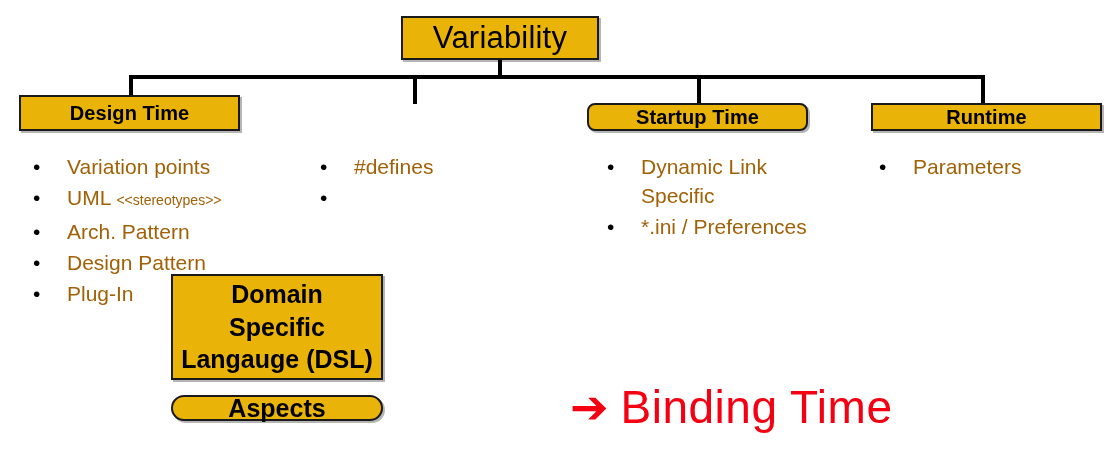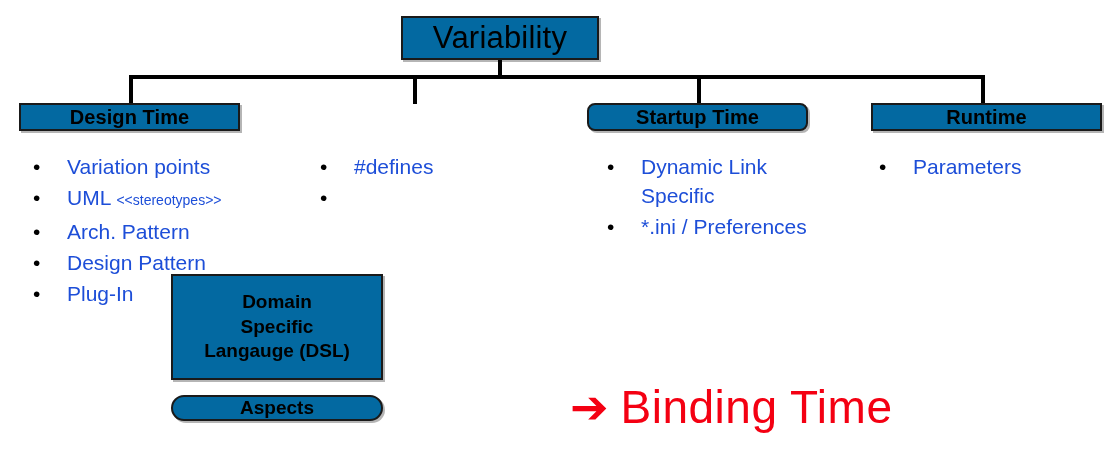--- a/index.html
+++ b/index.html
@@ -15,42 +15,42 @@
     position: relative;
     width: 1115px;
     height: 463px;
     background: #ffffff;
     overflow: hidden;
   }
 
   
   .gbox {
     position: absolute;
-    background: #0369a1;
+    background: #eab308;
     border: 2px solid #1a1a1a;
     box-sizing: border-box;
     display: flex;
     align-items: center;
     justify-content: center;
     text-align: center;
     color: #000000;
     box-shadow: 2px 2px 0 rgba(120,120,120,0.55);
   }
   .gbox.root {
     font-size: 31px;
     font-weight: 400;
     letter-spacing: 0.2px;
   }
   .gbox.cat {
     font-size: 20px;
     font-weight: bold;
     letter-spacing: 0.1px;
   }
   .gbox.extra {
-    font-size: 19px;
+    font-size: 25px;
     font-weight: bold;
     line-height: 1.30;
   }
 
   
   .line {
     position: absolute;
     background: #000000;
   }
   .vline { width: 4px; }
@@ -67,21 +67,21 @@
   }
   .bullet {
     flex: 0 0 auto;
     color: #000000;
     font-size: 21px;
     line-height: 29px;
     width: 34px;
     text-align: left;
   }
   .btext {
-    color: #1d4ed8;
+    color: #a16207;
     font-size: 21px;
     line-height: 29px;
     white-space: pre-wrap;
   }
   .btext .small {
     font-size: 14px;
   }
 
   
   #binding-time {
@@ -111,21 +111,21 @@
     <span>Variability</span>
   </div>
 
   <div class="line vline" style="left:498px; top:60px; height:17px;"></div>
   <div class="line hline" style="left:131px; top:75px; width:854px;"></div>
   <div class="line vline" style="left:129px; top:75px; height:29px;"></div>
   <div class="line vline" style="left:413px; top:75px; height:29px;"></div>
   <div class="line vline" style="left:697px; top:75px; height:29px;"></div>
   <div class="line vline" style="left:981px; top:75px; height:29px;"></div>
 
-  <div class="gbox cat" style="left:19px; top:103px; width:221px; height:28px;text-align:center;">
+  <div class="gbox cat" style="left:19px; top:95px; width:221px; height:36px;text-align:center;">
     <span>Design Time</span>
   </div>
   <div class="gbox cat" style="left:587px; top:103px; width:221px; height:28px;border-radius:8px;">
     <span>Startup Time</span>
   </div>
   <div class="gbox cat" style="left:871px; top:103px; width:231px; height:28px;">
     <span>Runtime</span>
   </div>
 
   <div class="blist" style="left:33px; top:152px; width:270px;">

